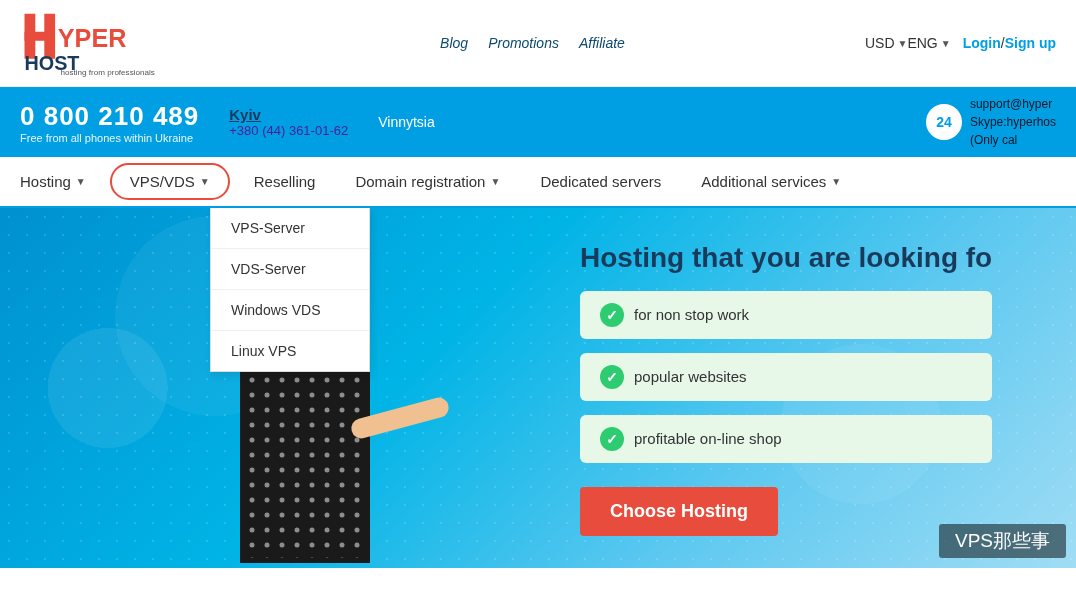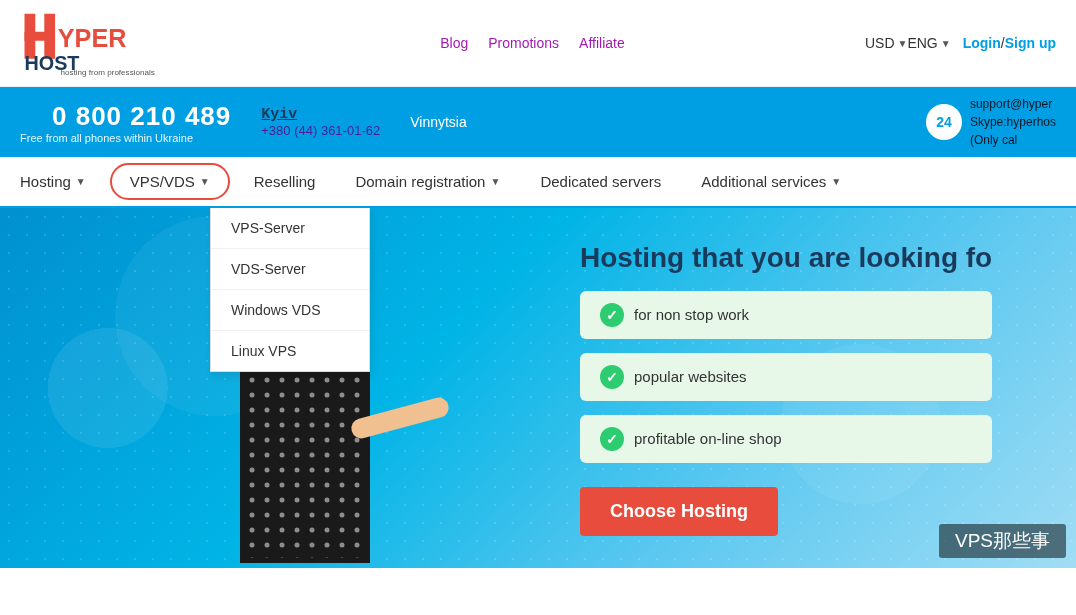--- a/index.html
+++ b/index.html
@@ -15,21 +15,21 @@
       border-bottom: 1px solid #eee;
     }
     .logo-area {
       display: flex; align-items: center; gap: 8px;
     }
     .logo-svg { width: 180px; height: 70px; }
     .top-nav {
       display: flex; align-items: center; gap: 20px; flex: 1; justify-content: center;
     }
     .top-nav a {
-      color: #a21caf; text-decoration: none; font-size: 14px;
+      color: #0c4a6e; text-decoration: none; font-size: 14px; font-style: italic;
     }
     .top-right {
       display: flex; align-items: center; gap: 12px;
     }
     .currency-lang {
       display: flex; gap: 0; align-items: center;
     }
     .dropdown-inline {
       display: flex; align-items: center; gap: 3px; color: #333; font-size: 14px; cursor: pointer;
     }
@@ -39,29 +39,29 @@
 
     
     .phone-bar {
       background: #009fe3;
       display: flex;
       align-items: center;
       padding: 8px 20px;
       gap: 30px;
     }
     .phone-number {
-      font-size: 26px; font-weight: bold; color: #fff; letter-spacing: 1px; margin-left: 32px;
+      font-size: 26px; font-weight: bold; color: #fff; letter-spacing: 1px;
     }
     .phone-subtitle {
       font-size: 11px; color: #fff; opacity: 0.9;
     }
     .city-block {
       display: flex; flex-direction: column; color: #fff; font-size: 13px;
     }
-    .city-name { color: #1a3a5c; font-weight: bold; font-size: 15px; text-decoration: underline; cursor: pointer; font-family: Liberation Mono, monospace; }
+    .city-name { color: #1a3a5c; font-weight: bold; font-size: 15px; text-decoration: underline; cursor: pointer; }
     .support-block {
       margin-left: auto; display: flex; align-items: center; gap: 8px;
     }
     .support-icon {
       width: 36px; height: 36px; background: #fff; border-radius: 50%;
       display: flex; align-items: center; justify-content: center;
       font-size: 14px; font-weight: bold; color: #009fe3;
     }
     .support-text { color: #0f172a; font-size: 12px; line-height: 1.5; }
 

